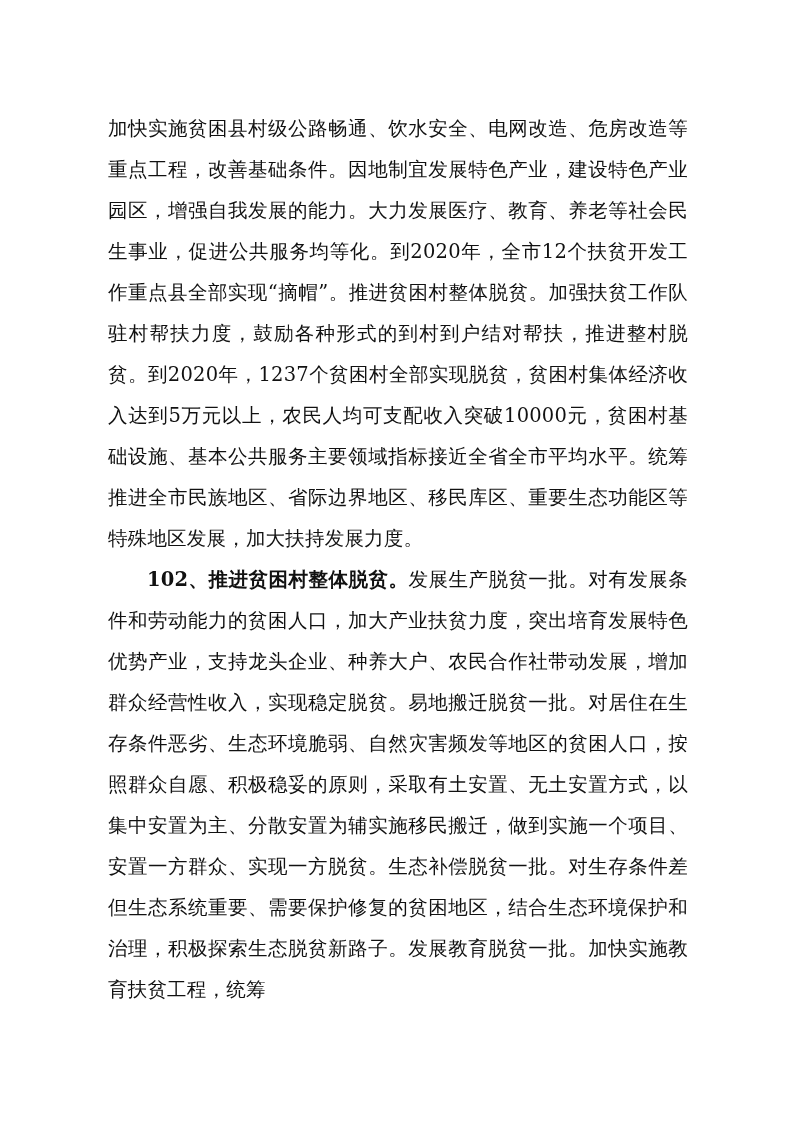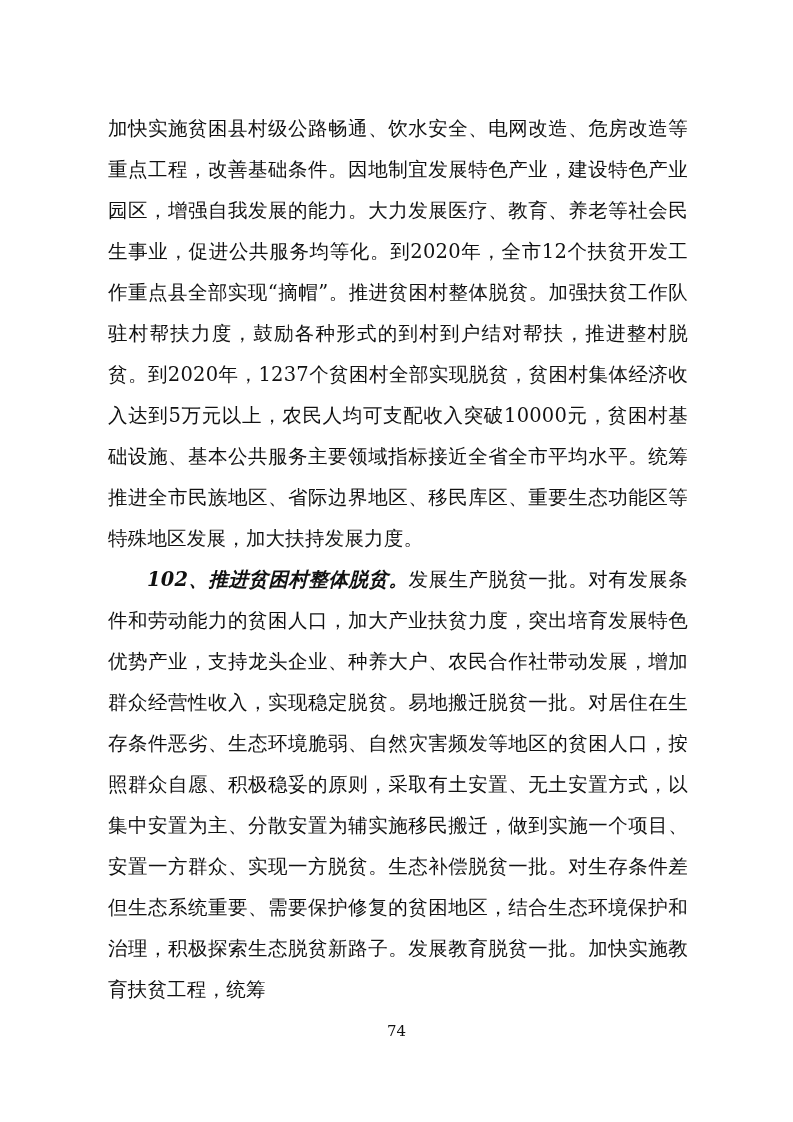--- a/index.html
+++ b/index.html
@@ -33,21 +33,20 @@
     color: #111111;
   }
   p.para + p.para {
     margin-top: 0;
   }
   .indent {
     text-indent: 2em;
   }
   .num-bold {
     font-weight: bold;
-    font-style: italic;
   }
   .pagenum {
     position: absolute;
     left: 0;
     right: 0;
     top: 1022px;
     text-align: center;
     font-size: 15px;
     font-family: "DejaVu Serif", "Liberation Serif", serif;
     color: #111111;
@@ -58,14 +57,13 @@
 
 <div class="page">
   <div class="content">
 
     <p class="para">加快实施贫困县村级公路畅通、饮水安全、电网改造、危房改造等重点工程，改善基础条件。因地制宜发展特色产业，建设特色产业园区，增强自我发展的能力。大力发展医疗、教育、养老等社会民生事业，促进公共服务均等化。到2020年，全市12个扶贫开发工作重点县全部实现“摘帽”。推进贫困村整体脱贫。加强扶贫工作队驻村帮扶力度，鼓励各种形式的到村到户结对帮扶，推进整村脱贫。到2020年，1237个贫困村全部实现脱贫，贫困村集体经济收入达到5万元以上，农民人均可支配收入突破10000元，贫困村基础设施、基本公共服务主要领域指标接近全省全市平均水平。统筹推进全市民族地区、省际边界地区、移民库区、重要生态功能区等特殊地区发展，加大扶持发展力度。</p>
 
     <p class="para indent"><span class="num-bold">102、</span><span class="num-bold">推进贫困村整体脱贫。</span><span>发展生产脱贫一批。对有发展条件和劳动能力的贫困人口，加大产业扶贫力度，突出培育发展特色优势产业，支持龙头企业、种养大户、农民合作社带动发展，增加群众经营性收入，实现稳定脱贫。易地搬迁脱贫一批。对居住在生存条件恶劣、生态环境脆弱、自然灾害频发等地区的贫困人口，按照群众自愿、积极稳妥的原则，采取有土安置、无土安置方式，以集中安置为主、分散安置为辅实施移民搬迁，做到实施一个项目、安置一方群众、实现一方脱贫。生态补偿脱贫一批。对生存条件差但生态系统重要、需要保护修复的贫困地区，结合生态环境保护和治理，积极探索生态脱贫新路子。发展教育脱贫一批。加快实施教育扶贫工程，统筹</span></p>
 
   </div>
 
-  <div class="pagenum">74</div>
 </div>
 
 </body></html>

